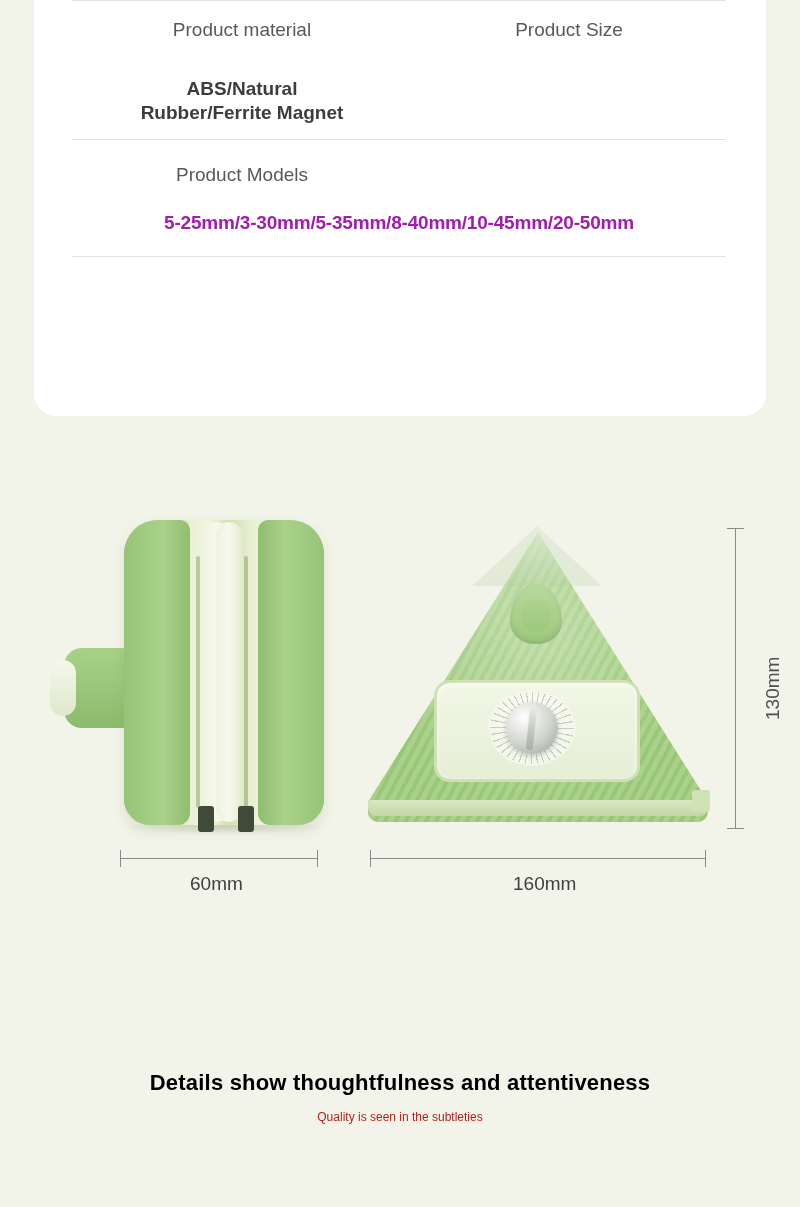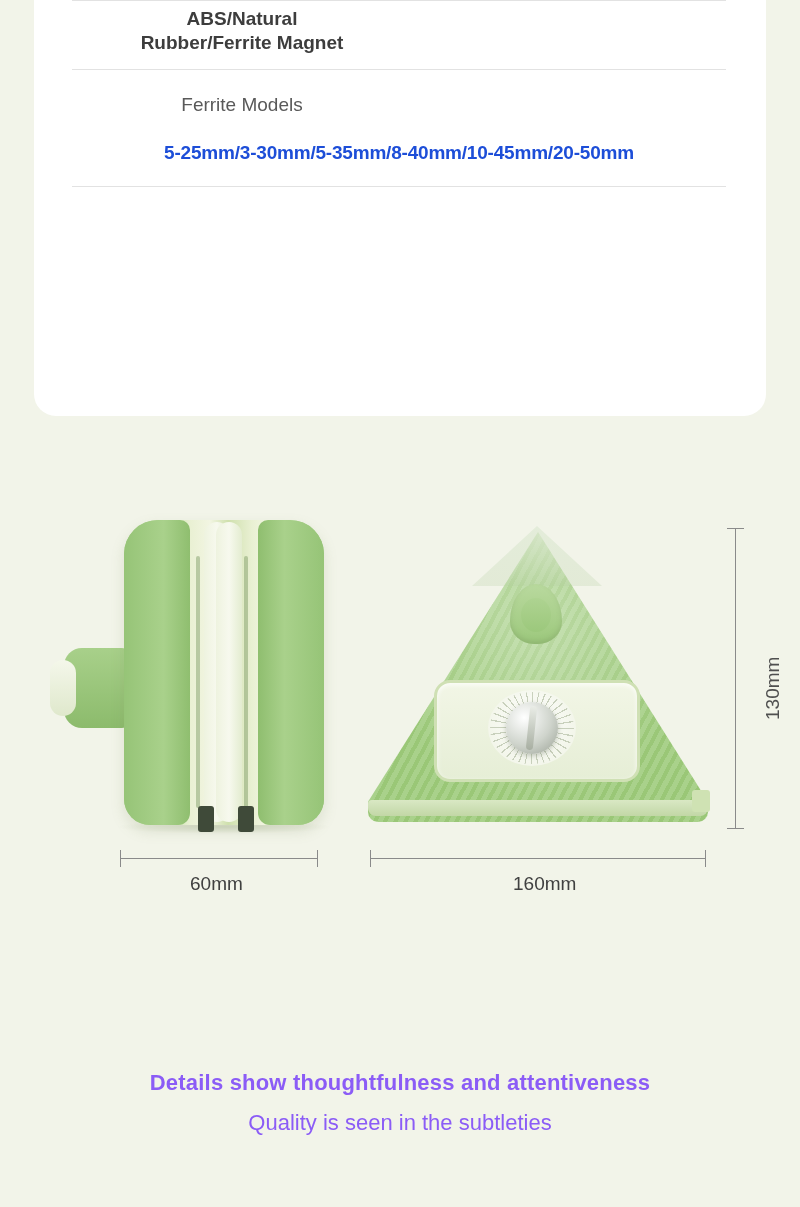--- a/index.html
+++ b/index.html
@@ -52,20 +52,21 @@
     line-height: 26px;
     padding-top: 16px;
   }
   .value {
     font-size: 19px;
     font-weight: bold;
     color: #3d3d3d;
     line-height: 24px;
     padding-top: 6px;
     padding-bottom: 14px;
+    margin-top: 28px;
   }
 
   .divider {
     width: 654px;
     height: 1px;
     background: #e2e2e2;
     margin: 0;
   }
 
   .models-block {
@@ -74,21 +75,21 @@
   .models-label {
     font-size: 19px;
     color: #595959;
     text-align: center;
     width: 340px;
     line-height: 26px;
   }
   .models-value {
     font-size: 19px;
     font-weight: bold;
-    color: #1d4ed8;
+    color: #a21caf;
     text-align: center;
     width: 654px;
     padding-top: 24px;
     padding-bottom: 22px;
     letter-spacing: -0.2px;
   }
 
   
   .photo-area {
     position: absolute;
@@ -342,26 +343,26 @@
   .footer {
     position: absolute;
     left: 0;
     top: 1070px;
     width: 800px;
     text-align: center;
   }
   .footer-title {
     font-size: 22px;
     font-weight: bold;
-    color: #8b5cf6;
+    color: #000000;
     letter-spacing: .2px;
   }
   .footer-sub {
-    font-size: 22px;
-    color: #8b5cf6;
+    font-size: 12px;
+    color: #b91c1c;
     padding-top: 14px;
   }
 
   
   .corner-accent {
     position: absolute;
     left: 0; top: 0;
     width: 34px; height: 34px;
     background: #f2f4e9;
   }
@@ -369,32 +370,40 @@
 </head>
 <body>
 
 <div class="corner-accent"></div>
 
 <div class="spec-card">
 
   <div class="spec-table">
     <div class="divider"></div>
 
+    <div class="spec-row">
+      <div class="spec-col col-left">
+        <div class="label">Product material</div>
+      </div>
+      <div class="spec-col col-right">
+        <div class="label">Product Size</div>
+      </div>
+    </div>
 
     <div class="spec-row">
       <div class="spec-col col-left">
         <div class="value" style="white-space:pre-line;">ABS/Natural
 Rubber/Ferrite Magnet</div>
       </div>
     </div>
 
     <div class="divider"></div>
 
     <div class="models-block">
-      <div class="models-label">Ferrite Models</div>
+      <div class="models-label">Product Models</div>
       <div class="models-value">5-25mm/3-30mm/5-35mm/8-40mm/10-45mm/20-50mm</div>
     </div>
 
     <div class="divider"></div>
   </div>
 </div>
 
 <div class="photo-area">
 
   <div class="side-view">

